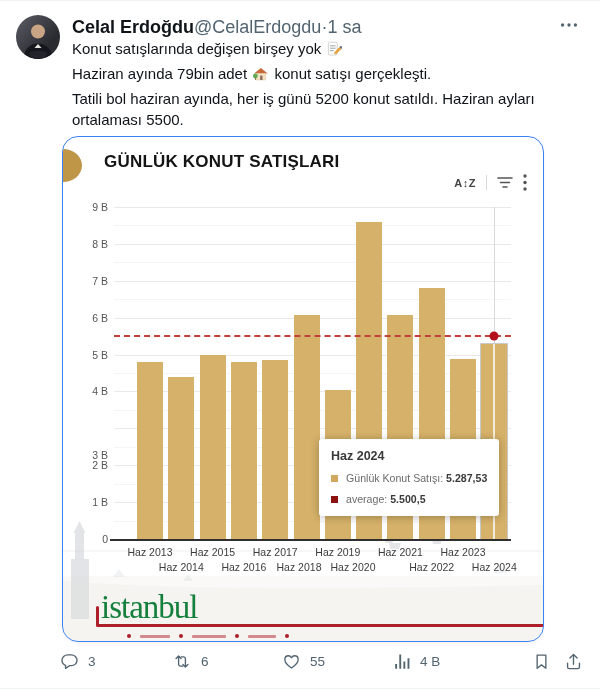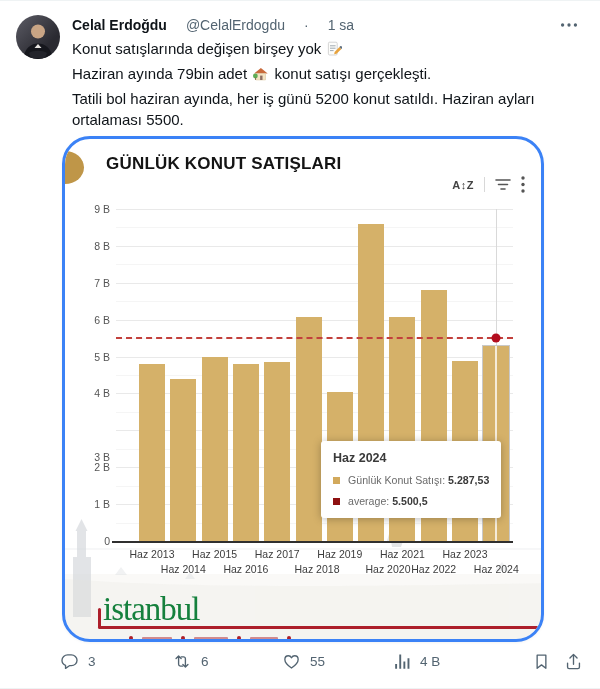--- a/index.html
+++ b/index.html
@@ -2,32 +2,32 @@
 <html><head>
 <meta charset="utf-8">
 <style>
   html,body{margin:0;padding:0;background:#fff;font-family:"Liberation Sans",sans-serif;}
   .page{position:relative;width:600px;height:689px;background:#fff;overflow:hidden;color:#0f1419;
         border-top:1px solid #eff3f4;border-bottom:1px solid #eff3f4;box-sizing:border-box;}
 
   
   .avatar{position:absolute;left:16px;top:14px;width:44px;height:44px;border-radius:50%;overflow:hidden;
           background:linear-gradient(135deg,#5d5d66 0%,#2a2a31 70%);}
-  .tweet-header{position:absolute;left:72px;top:16px;display:flex;gap:19px;font-size:14px;white-space:nowrap;}
+  .tweet-header{position:absolute;left:72px;top:16px;display:flex;gap:0;font-size:18px;white-space:nowrap;}
   .name{font-weight:700;color:#0f1419;}
   .meta{color:#536471;}
   .more-btn{position:absolute;left:558px;top:14px;width:26px;height:20px;color:#536471;cursor:pointer;}
 
   
   .tweet-body{position:absolute;left:72px;top:37px;width:504px;font-size:15px;line-height:21.8px;color:#0f1419;}
   .emoji{display:inline-block;vertical-align:-3px;margin:0 1px;}
 
   
   .card{position:absolute;left:62px;top:135px;width:482px;height:506px;box-sizing:border-box;
-        border:3px solid #3b82f6;border-radius:28px;background:#fff;overflow:hidden;box-shadow:0 1px 3px rgba(0,0,0,.05);}
+        border:1px solid #3b82f6;border-radius:16px;background:#fff;overflow:hidden;box-shadow:0 1px 3px rgba(0,0,0,.05);}
   .gold-accent{position:absolute;left:0;top:12px;width:19px;height:33px;background:#bf9648;
                border-radius:0 100% 100% 0 / 0 50% 50% 0;z-index:3;}
   .chart-title{position:absolute;left:41px;top:15px;font-size:17px;font-weight:700;color:#141414;letter-spacing:.2px;z-index:3;}
   .toolbar{position:absolute;right:16px;top:37px;display:flex;align-items:center;gap:10px;color:#555;z-index:3;}
   .sort-label{font-size:11px;font-weight:700;letter-spacing:.5px;color:#444;cursor:pointer;}
   .tb-divider{width:1px;height:15px;background:#d8d8d8;}
   .icon-btn{cursor:pointer;display:flex;align-items:center;}
 
   
   .plot{position:absolute;left:0;top:0;width:482px;height:506px;z-index:2;}
@@ -190,25 +190,25 @@
         <div class="x-label" style="left: 87px; top: 409px;">Haz 2013</div>
         <div class="bar" title="Haz 2014" style="left: 105.3px; top: 239.7px; width: 26px; height: 162.3px; background: rgb(213, 177, 105);"></div>
         <div class="x-label" style="left: 118.3px; top: 424px;">Haz 2014</div>
         <div class="bar" title="Haz 2015" style="left: 136.6px; top: 217.6px; width: 26px; height: 184.4px; background: rgb(213, 177, 105);"></div>
         <div class="x-label" style="left: 149.6px; top: 409px;">Haz 2015</div>
         <div class="bar" title="Haz 2016" style="left: 167.9px; top: 225.3px; width: 26px; height: 176.7px; background: rgb(213, 177, 105);"></div>
         <div class="x-label" style="left: 180.9px; top: 424px;">Haz 2016</div>
         <div class="bar" title="Haz 2017" style="left: 199.2px; top: 223.1px; width: 26px; height: 178.9px; background: rgb(213, 177, 105);"></div>
         <div class="x-label" style="left: 212.2px; top: 409px;">Haz 2017</div>
         <div class="bar" title="Haz 2018" style="left: 230.5px; top: 177.7px; width: 26px; height: 224.3px; background: rgb(213, 177, 105);"></div>
-        <div class="x-label" style="left: 252px; top: 424px; text-align: right;">Haz 2018</div>
+        <div class="x-label" style="left: 236px; top: 424px; text-align: right;">Haz 2018</div>
         <div class="bar" title="Haz 2019" style="left: 261.8px; top: 252.6px; width: 26px; height: 149.4px; background: rgb(213, 177, 105);"></div>
         <div class="x-label" style="left: 274.8px; top: 409px;">Haz 2019</div>
         <div class="bar" title="Haz 2020" style="left: 293.1px; top: 84.8px; width: 26px; height: 317.2px; background: rgb(213, 177, 105);"></div>
-        <div class="x-label" style="left: 323px; top: 424px;">Haz 2020</div>
+        <div class="x-label" style="left: 290px; top: 424px;">Haz 2020</div>
         <div class="bar" title="Haz 2021" style="left: 324.4px; top: 177.7px; width: 26px; height: 224.3px; background: rgb(213, 177, 105);"></div>
         <div class="x-label" style="left: 337.4px; top: 409px;">Haz 2021</div>
         <div class="bar" title="Haz 2022" style="left: 355.7px; top: 151.2px; width: 26px; height: 250.8px; background: rgb(213, 177, 105);"></div>
         <div class="x-label" style="left: 368.7px; top: 424px;">Haz 2022</div>
         <div class="bar" title="Haz 2023" style="left: 387px; top: 221.6px; width: 26px; height: 180.4px; background: rgb(213, 177, 105);"></div>
         <div class="x-label" style="left: 400px; top: 409px;">Haz 2023</div>
         <div class="bar highlight" title="Haz 2024" style="left: 418.3px; top: 206.9px; width: 26px; height: 195.1px; background: rgb(213, 177, 105);"></div>
         <div class="x-label" style="left: 431.3px; top: 424px;">Haz 2024</div>
         <div class="bar-hover-line" style="left: 430.3px; top: 206.9px; height: 195.1px;"></div>
         <div class="avg-line" style="left: 51px; width: 397px; top: 198.1px; border-top-color: rgb(194, 64, 60);"></div>

